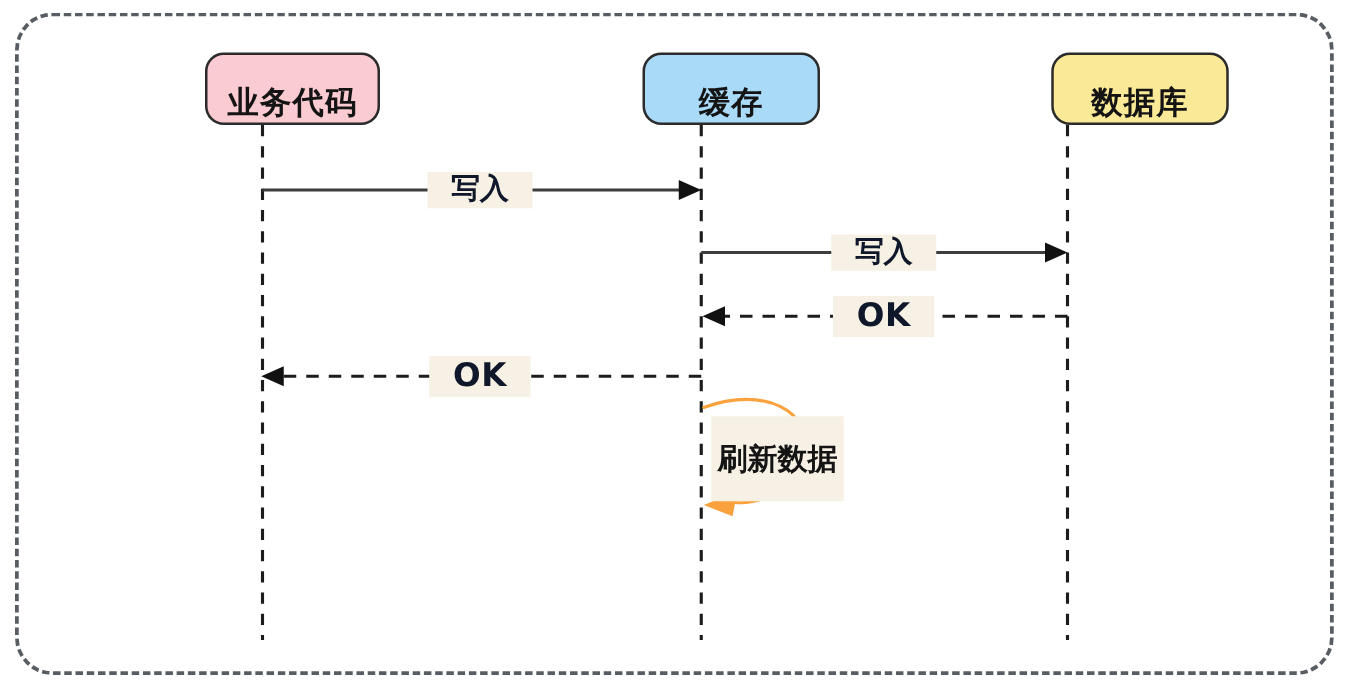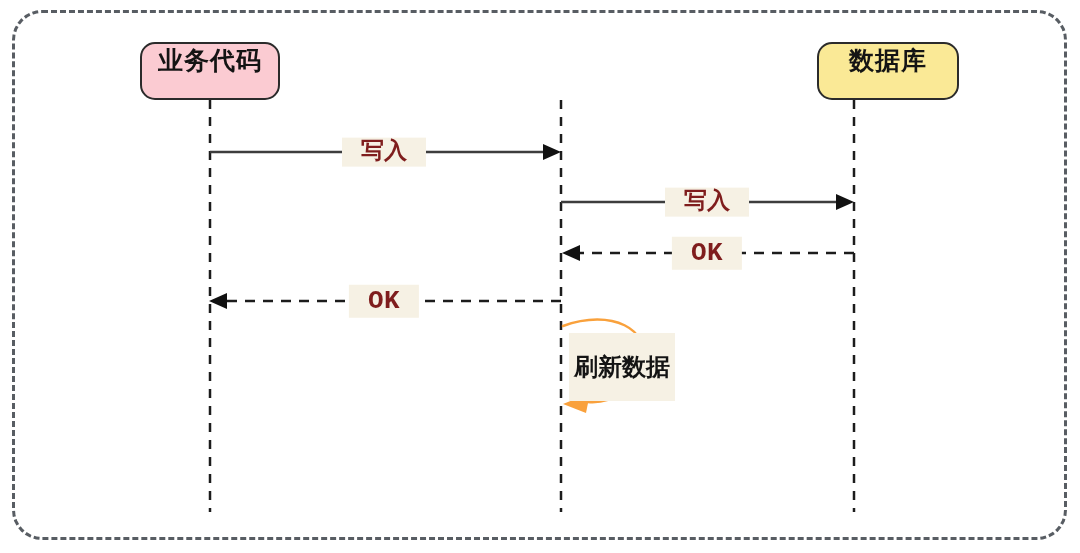--- a/index.html
+++ b/index.html
@@ -33,44 +33,44 @@
     height: 553px;
   }
   .participant {
     position: absolute;
     top: 42px;
     height: 58px;
     box-sizing: border-box;
     border: 2.5px solid #2b2b2b;
     border-radius: 15px;
     display: flex;
-    align-items: flex-start;
+    align-items: flex-end;
     justify-content: center;
     font-size: 25px;
     font-weight: bold;
     color: #141414;
     letter-spacing: 1px;
     z-index: 3;
+    margin-left: 24px;
   }
   .participant.pink   { left: 140px; width: 140px; background: #fbcbd2; }
   .participant.blue   { left: 490px; width: 142px; background: #a9daf8; }
   .participant.yellow { left: 817px; width: 142px; background: #fae996; }
 
   .msg-label {
     position: absolute;
     transform: translate(-50%, -50%);
     background: #f6f1e4;
-    color: #7f1d1d;
+    color: #0f172a;
     font-size: 23px;
     font-weight: bold;
     line-height: 1.25;
     padding: 0 19px;
     white-space: nowrap;
     z-index: 2;
-    font-family: Liberation Mono, monospace;
   }
   .msg-label.ok { font-size: 26px; letter-spacing: 0.5px; }
   .loop-label {
     position: absolute;
     left: 622px;
     top: 367px;
     transform: translate(-50%, -50%);
     background: #f6f1e4;
     color: #141414;
     font-size: 24px;
@@ -121,20 +121,23 @@
 
     <g>
       <path d="M 563 326 C 612 308, 652 330, 641 362 C 633 388, 614 404, 588 402" fill="none" stroke="#f9a13c" stroke-width="2.5" stroke-linecap="round"></path>
       <polygon points="563,404 590,393 586,413" fill="#f9a13c"></polygon>
     </g>
   </svg>
 
   <div class="participant pink">
     <span>业务代码</span>
   </div>
+  <div class="participant blue">
+    <span>缓存</span>
+  </div>
   <div class="participant yellow">
     <span>数据库</span>
   </div>
 
   <span class="msg-label" style="left:384px; top:152px;">写入</span>
   <span class="msg-label" style="left:707px; top:202px;">写入</span>
   <span class="msg-label ok" style="left:707px; top:253px;">OK</span>
   <span class="msg-label ok" style="left:384px; top:301px;">OK</span>
   <span class="loop-label">刷新数据</span>
 

